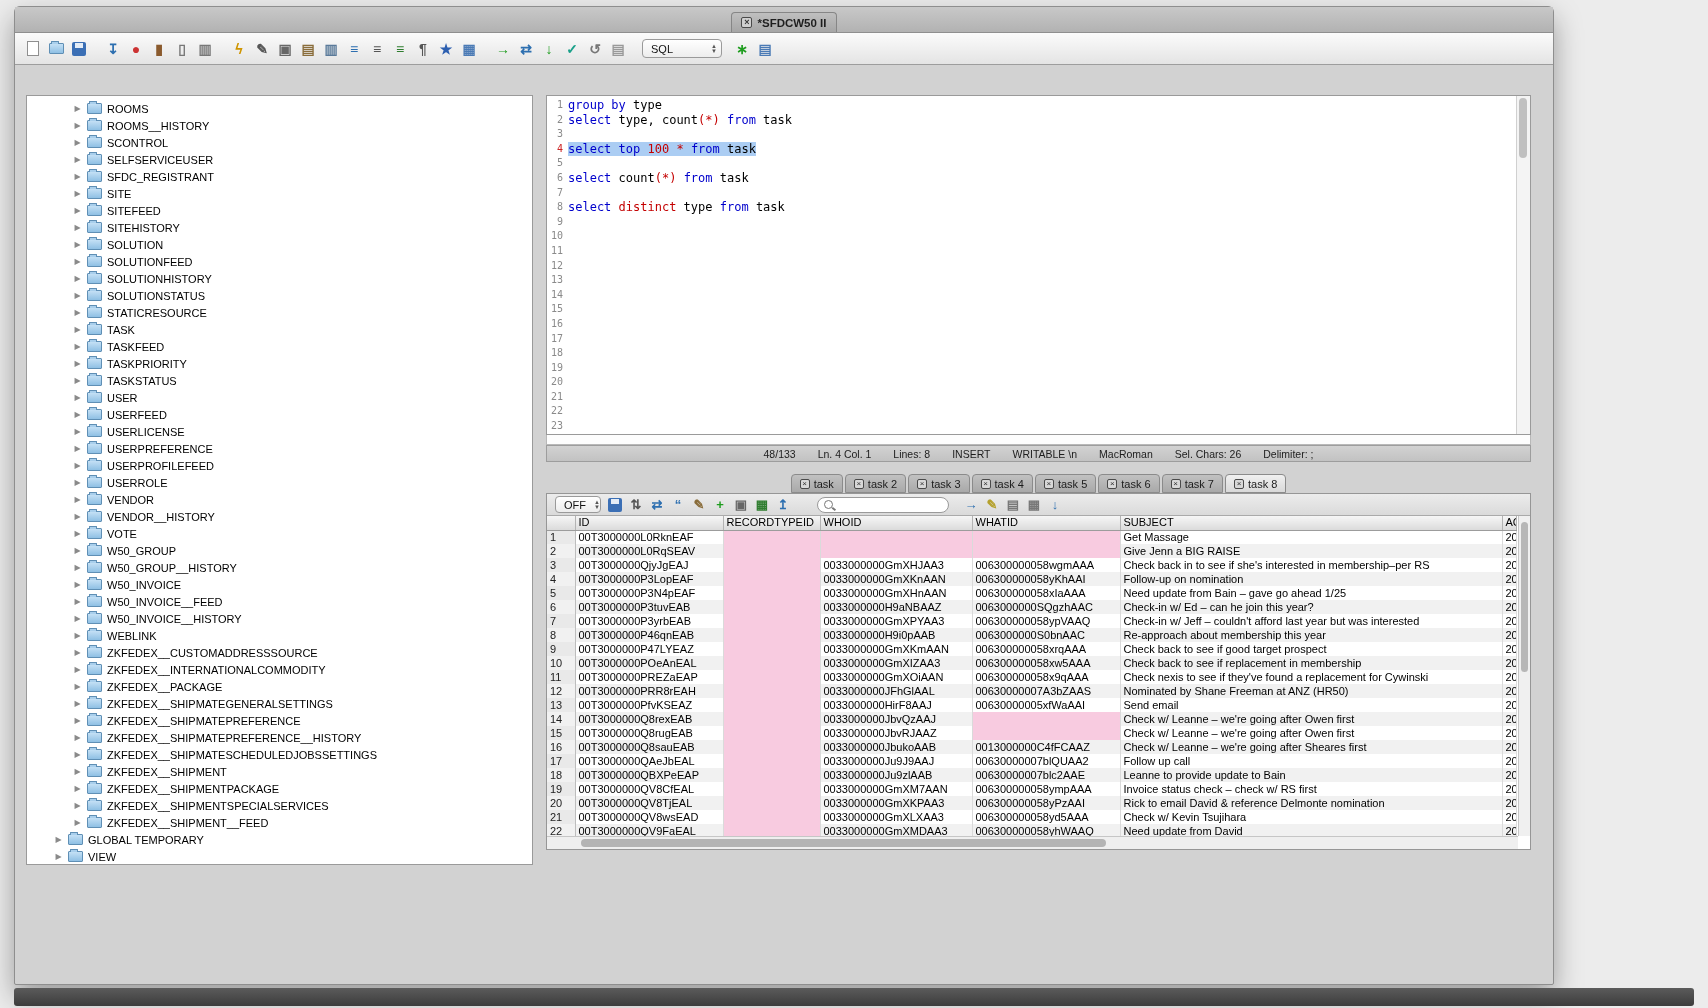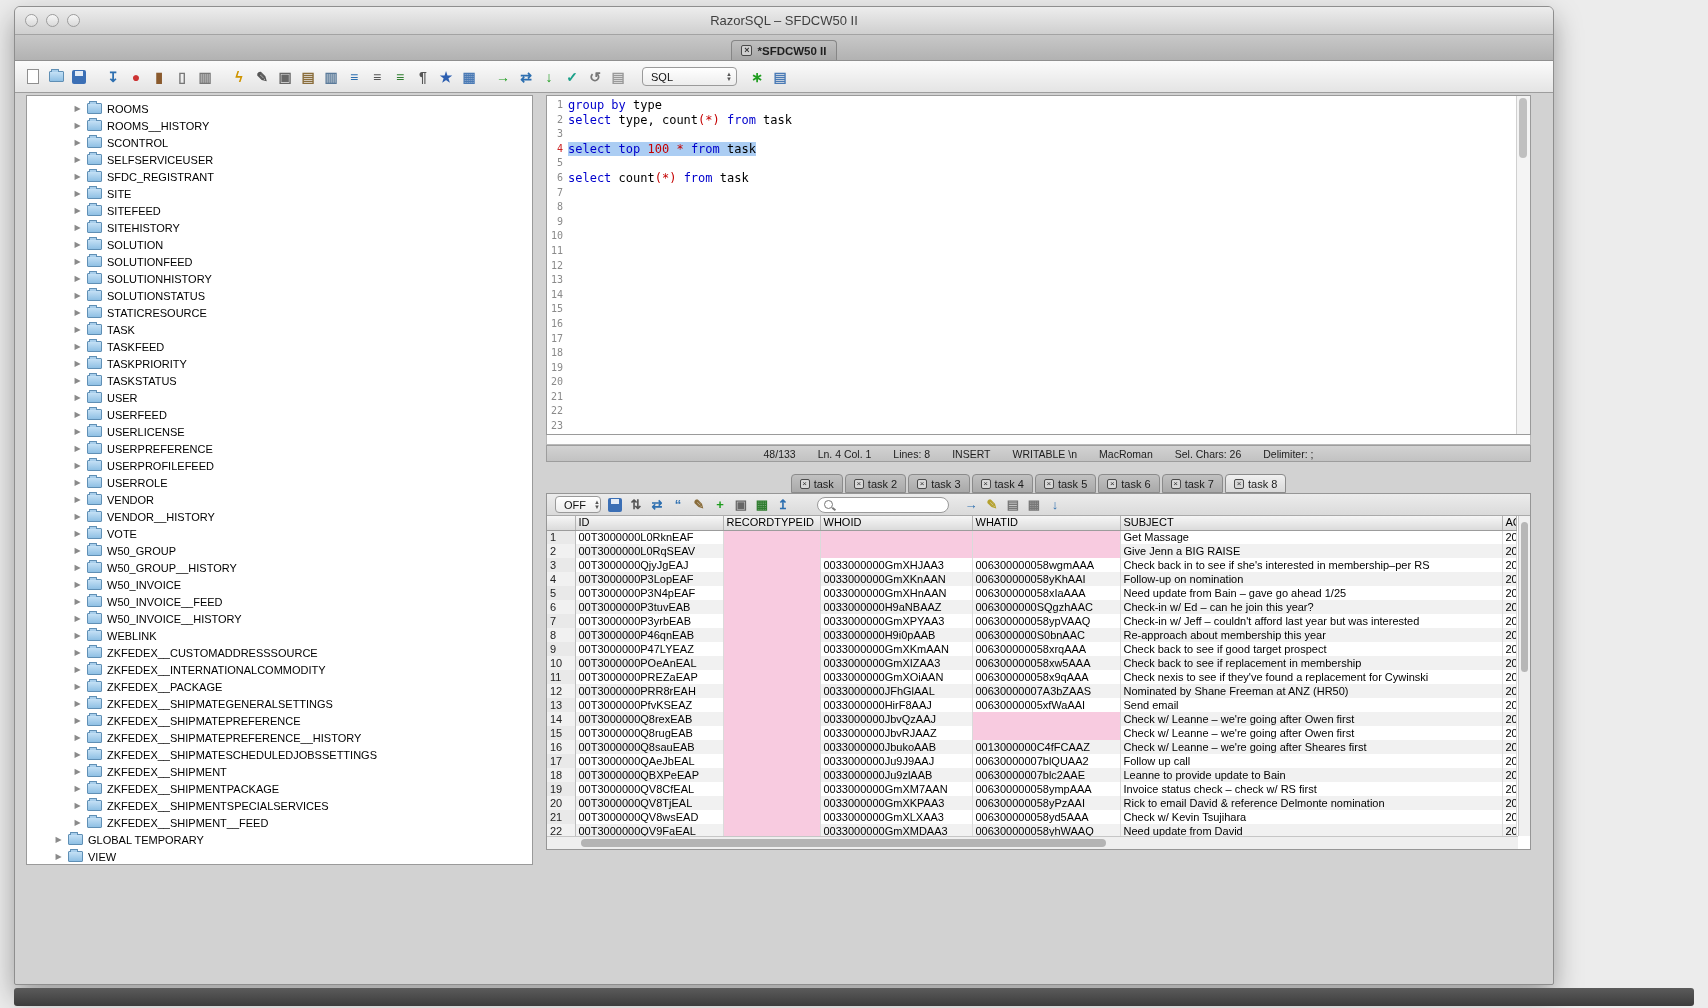--- a/index.html
+++ b/index.html
@@ -72,28 +72,20 @@
   
   .statusbar{position:absolute;left:0;right:0;top:864px;height:18px;background:linear-gradient(#d8d8d8,#c0c0c0);border-top:1px solid #9a9a9a;display:flex;align-items:center;font-size:11px;color:#1c1c1c;box-sizing:border-box;}
   .statusbar .sq{width:9px;height:9px;background:#9aa0a6;border:1px solid #6e6e6e;margin:0 6px 0 519px;}
   .bottom-band{position:absolute;left:14px;top:988px;width:1680px;height:18px;background:linear-gradient(#5b5b5b,#3c3c3c);border-radius:3px;}
 </style>
 </head>
 <body>
 
 <div class="window">
 
-  <div class="titlebar">
-    <div class="traffic">
-      <span class="light"></span>
-      <span class="light"></span>
-      <span class="light"></span>
-    </div>
-    <span>RazorSQL – SFDCW50 II</span>
-  </div>
 
   <div class="tabstrip">
     <div class="doc-tab">
       <span class="tab-x">×</span>
       <span>*SFDCW50 II</span>
     </div>
   </div>
 
   <div class="toolbar">
     <div id="tb-left" style="display:flex;align-items:center;">
@@ -130,21 +122,21 @@
         </div>
         <div class="tgroup">
           <span class="icon" style="color: rgb(31, 157, 31);">→</span>
           <span class="icon" style="color: rgb(45, 111, 176);">⇄</span>
           <span class="icon" style="color: rgb(31, 157, 31);">↓</span>
           <span class="icon" style="color: rgb(25, 160, 137);">✓</span>
           <span class="icon" style="color: rgb(119, 119, 119);">↺</span>
           <span class="icon" style="color: rgb(153, 153, 153);">▤</span>
         </div>
       </div>
-    <div class="combo" style="width:95px;justify-content:space-between;">
+    <div class="combo" style="width:80px;justify-content:space-between;">
       <span>SQL</span>
       <span class="stepper">
           <span>▲</span>
           <span>▼</span>
         </span>
     </div>
     <div id="tb-right" style="display:flex;align-items:center;gap:3px;margin-left:10px;">
         <span class="icon" style="color: rgb(31, 157, 31);">∗</span>
         <span class="icon" style="color: rgb(74, 122, 181);">▤</span>
       </div>
@@ -411,20 +403,21 @@
             <div>23</div>
           </div>
         <div class="code" id="code">
             <div class="code-line"><span class="tk-kw">group by</span><span class="tk-pl"> type</span></div>
             <div class="code-line"><span class="tk-kw">select</span><span class="tk-pl"> type, count</span><span class="tk-red">(*)</span><span class="tk-pl"> </span><span class="tk-kw">from</span><span class="tk-pl"> task</span></div>
             <div class="code-line">&nbsp;</div>
             <div class="code-line"><span class="selbg"><span class="tk-kw">select</span><span class="tk-pl"> </span><span class="tk-kw">top</span><span class="tk-pl"> </span><span class="tk-red">100 *</span><span class="tk-pl"> </span><span class="tk-kw">from</span><span class="tk-pl"> task</span></span></div>
             <div class="code-line">&nbsp;</div>
             <div class="code-line"><span class="tk-kw">select</span><span class="tk-pl"> count</span><span class="tk-red">(*)</span><span class="tk-pl"> </span><span class="tk-kw">from</span><span class="tk-pl"> task</span></div>
             <div class="code-line">&nbsp;</div>
+            <div class="code-line"><span class="tk-kw">select</span><span class="tk-pl"> </span><span class="tk-red">distinct</span><span class="tk-pl"> type </span><span class="tk-kw">from</span><span class="tk-pl"> task</span></div>
             <div class="code-line">&nbsp;</div>
             <div class="code-line">&nbsp;</div>
             <div class="code-line">&nbsp;</div>
             <div class="code-line">&nbsp;</div>
             <div class="code-line">&nbsp;</div>
             <div class="code-line">&nbsp;</div>
             <div class="code-line">&nbsp;</div>
             <div class="code-line">&nbsp;</div>
             <div class="code-line">&nbsp;</div>
             <div class="code-line">&nbsp;</div>

